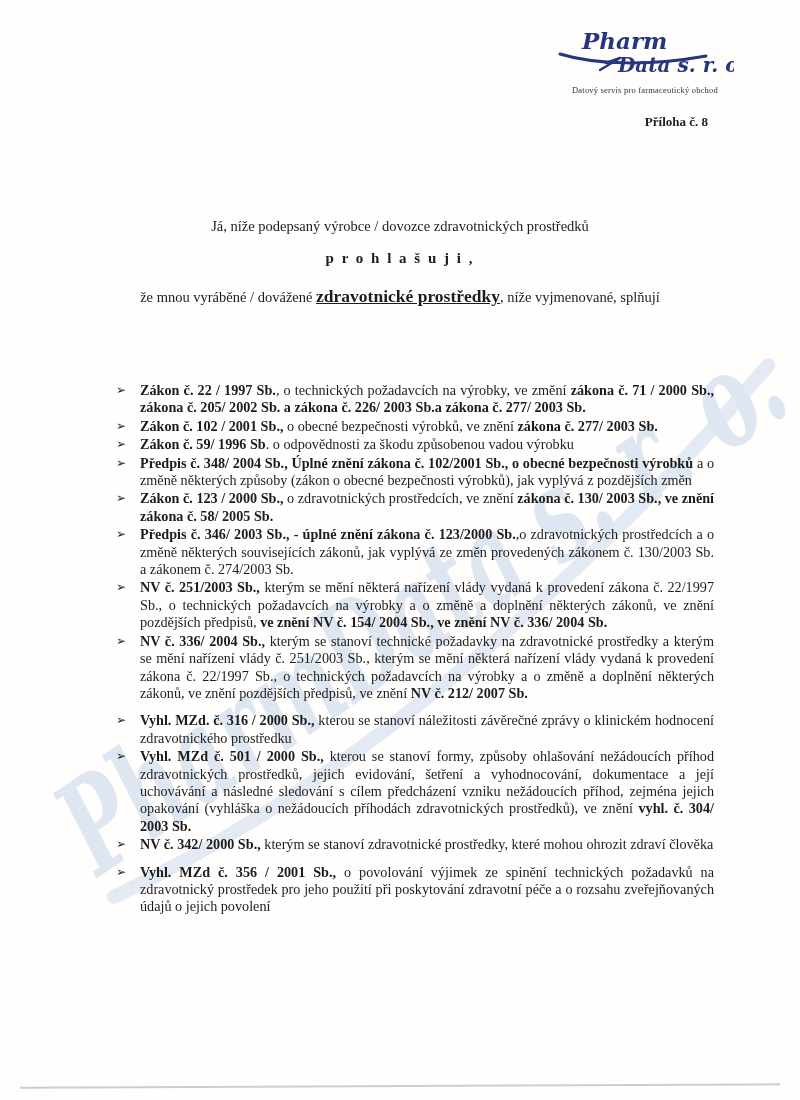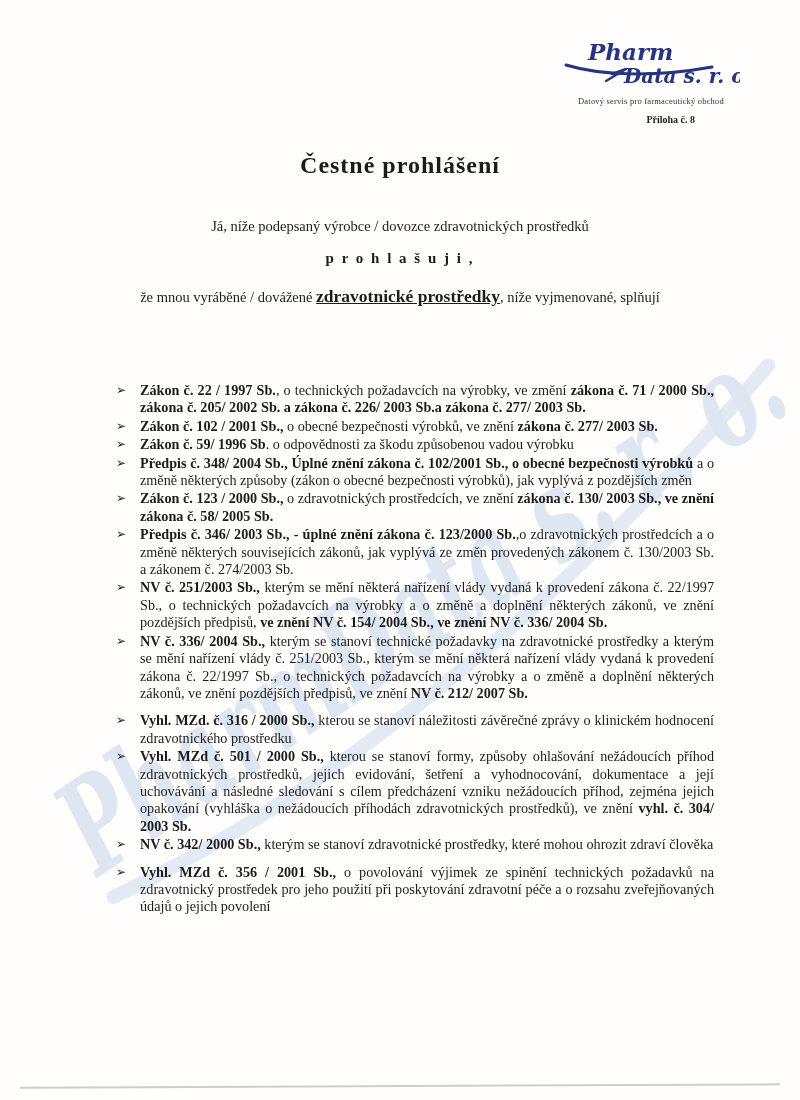--- a/index.html
+++ b/index.html
@@ -12,31 +12,31 @@
     color:#1c1c1c;
   }
   
   .watermark{
     position:absolute;left:-10px;top:440px;width:860px;height:320px;
     transform:rotate(-34deg);
     transform-origin:50% 50%;
     z-index:0;pointer-events:none;
   }
   
-  .logo{position:absolute;top:26px;right:60px;width:178px;z-index:2;margin-top:11px;}
+  .logo{position:absolute;top:26px;right:66px;width:178px;z-index:2;}
   .logo svg{display:block;}
   .logo-tagline{
     font-family:"Liberation Serif", serif;
     font-size:8.5px;letter-spacing:.2px;color:#333;
     text-align:center;margin-top:1px;white-space:nowrap;
   }
   
   .priloha{
-    position:absolute;top:114px;right:105px;
-    font-weight:bold;font-size:10px;z-index:2;
+    position:absolute;top:114px;right:92px;
+    font-weight:bold;font-size:13px;z-index:2;
   }
   .title{
     position:absolute;top:152px;left:0;width:100%;
     text-align:center;font-weight:bold;font-size:24px;letter-spacing:1px;z-index:2;
   }
   
   .intro{position:absolute;top:218px;left:60px;width:680px;text-align:center;z-index:2;}
   .intro-line1{font-size:14.5px;}
   .intro-line2{font-size:15px;font-weight:bold;letter-spacing:2px;margin-top:15px;}
   .intro-line3{font-size:14.5px;margin-top:19px;font-family:Liberation Serif, serif;}
@@ -80,21 +80,20 @@
       <text x="26" y="23" font-family="DejaVu Serif, serif" font-style="italic" font-weight="bold" font-size="23" fill="#26357e">Pharm</text>
       <path d="M4,28 C 40,39 95,40 150,30" fill="none" stroke="#26357e" stroke-width="3" stroke-linecap="round"></path>
       <path d="M44,44 L64,32 L50,37" fill="none" stroke="#26357e" stroke-width="2.4" stroke-linecap="round" stroke-linejoin="round"></path>
       <text x="62" y="46" font-family="DejaVu Serif, serif" font-style="italic" font-weight="bold" font-size="20" fill="#26357e">Data s. r. o.</text>
     </svg>
     <div class="logo-tagline">Datový servis pro farmaceutický obchod</div>
   </div>
 
   <div class="priloha">Příloha č. 8</div>
 
-  <div class="title">Čestné prohlášení</div>
 
   <div class="intro">
     <div class="intro-line1">Já, níže podepsaný výrobce / dovozce zdravotnických prostředků</div>
     <div class="intro-line2">p r o h l a š u j i ,</div>
     <div class="intro-line3"><span>že mnou vyráběné / dovážené </span><span class="em">zdravotnické prostředky</span><span>, níže vyjmenované, splňují</span></div>
   </div>
 
   <div class="bullets" id="bullets">
       <div class="bullet"><span class="marker">➢</span><b>Zákon č. 22 / 1997 Sb.</b><span>, o technických požadavcích na výrobky, ve změní </span><b>zákona č. 71 / 2000 Sb., zákona č. 205/ 2002 Sb. a zákona č. 226/ 2003 Sb.a zákona č. 277/ 2003 Sb.</b></div>
       <div class="bullet"><span class="marker">➢</span><b>Zákon č. 102 / 2001 Sb.,</b><span> o obecné bezpečnosti výrobků, ve znění </span><b>zákona č. 277/ 2003 Sb.</b></div>

